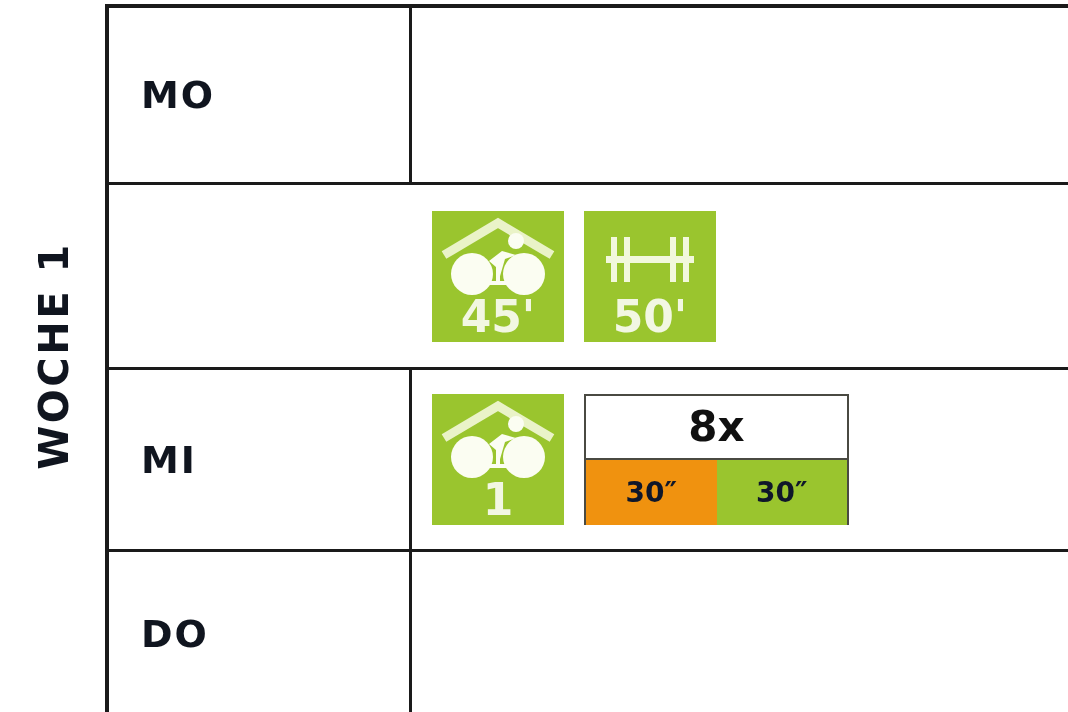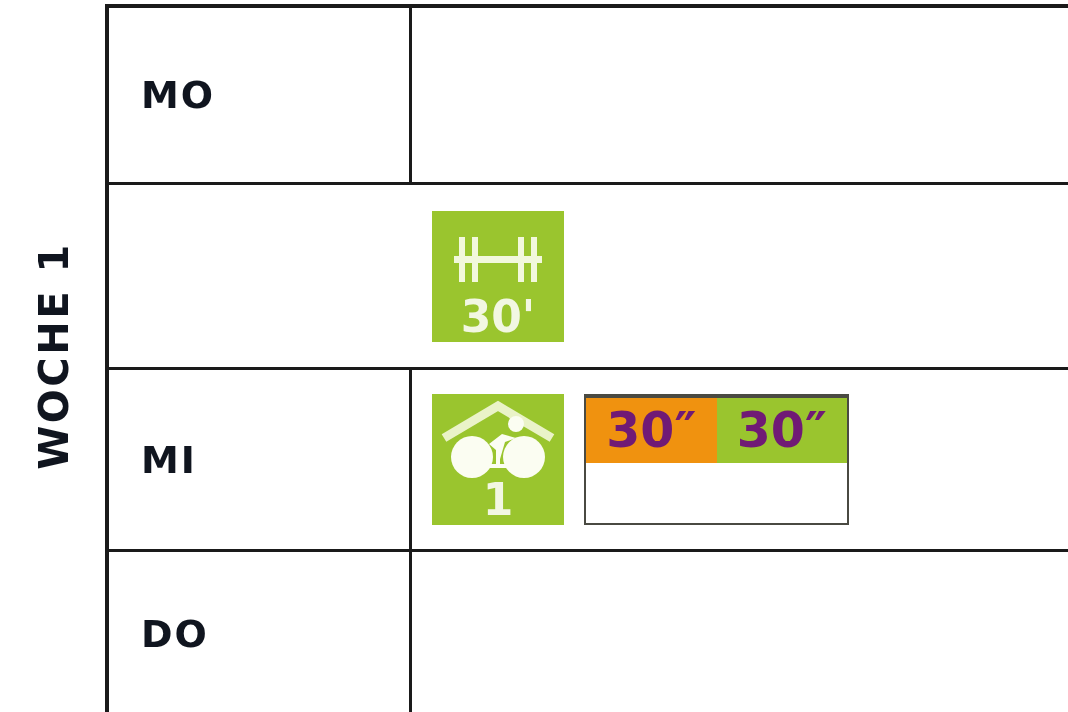--- a/index.html
+++ b/index.html
@@ -157,23 +157,23 @@
   .interval-bars {
     display: flex;
     height: 65px;
     border-top: 2px solid #4a4a42;
   }
   .interval-seg {
     flex: 1 1 50%;
     display: flex;
     align-items: center;
     justify-content: center;
-    font-size: 49px;
-    font-weight: bold;
-    color: #701a75;
+    font-size: 28px;
+    font-weight: bold;
+    color: #0f172a;
     font-family: "DejaVu Sans", sans-serif;
     line-height: 1;
   }
   .seg-hard { background: #f0920f; }
   .seg-easy { background: #9ac52e; }
 </style>
 </head>
 <body>
 
 <div class="plan">
@@ -187,31 +187,44 @@
     <div class="row row-mo">
       <div class="day-cell">
         <span class="day-label">MO</span>
       </div>
       <div class="content-cell"></div>
     </div>
 
     <div class="row row-di">
       <div class="content-cell">
 
+        <div class="tile">
+          <div class="tile-bg"></div>
+          <svg width="132" height="131" viewBox="0 0 132 131">
+            <path d="M12 44 L66 12 L120 44" fill="none" stroke="#eaf3c8" stroke-width="9" stroke-linejoin="miter"></path>
+            <circle cx="40" cy="63" r="21" fill="#fbfdf2"></circle>
+            <circle cx="92" cy="63" r="21" fill="#fbfdf2"></circle>
+            <circle cx="84" cy="30" r="8" fill="#fbfdf2"></circle>
+            <path d="M66 72 L73 48 L84 44 L70 40 L57 50 L64 56 Z" fill="#fbfdf2"></path>
+            <path d="M66 72 L66 45" stroke="#fbfdf2" stroke-width="4" fill="none"></path>
+            <path d="M56 72 L76 72" stroke="#fbfdf2" stroke-width="4" fill="none"></path>
+          </svg>
+          <div class="tile-duration">45'</div>
+        </div>
 
         <div class="tile">
           <div class="tile-bg"></div>
           <svg width="132" height="131" viewBox="0 0 132 131">
             <rect x="22" y="45" width="88" height="7" fill="#f2f8dc"></rect>
             <rect x="27" y="26" width="6" height="45" fill="#f2f8dc"></rect>
             <rect x="40" y="26" width="6" height="45" fill="#f2f8dc"></rect>
             <rect x="86" y="26" width="6" height="45" fill="#f2f8dc"></rect>
             <rect x="99" y="26" width="6" height="45" fill="#f2f8dc"></rect>
           </svg>
-          <div class="tile-duration">30'</div>
+          <div class="tile-duration">50'</div>
         </div>
 
       </div>
     </div>
 
     <div class="row row-mi">
       <div class="day-cell">
         <span class="day-label">MI</span>
       </div>
       <div class="content-cell">
@@ -224,20 +237,21 @@
             <circle cx="92" cy="63" r="21" fill="#fbfdf2"></circle>
             <circle cx="84" cy="30" r="8" fill="#fbfdf2"></circle>
             <path d="M66 72 L73 48 L84 44 L70 40 L57 50 L64 56 Z" fill="#fbfdf2"></path>
             <path d="M66 72 L66 45" stroke="#fbfdf2" stroke-width="4" fill="none"></path>
             <path d="M56 72 L76 72" stroke="#fbfdf2" stroke-width="4" fill="none"></path>
           </svg>
           <div class="tile-duration">1</div>
         </div>
 
         <div class="interval">
+          <div class="interval-reps">8x</div>
           <div class="interval-bars">
             <div class="interval-seg seg-hard">30″</div>
             <div class="interval-seg seg-easy">30″</div>
           </div>
         </div>
 
       </div>
     </div>
 
     <div class="row row-do">

